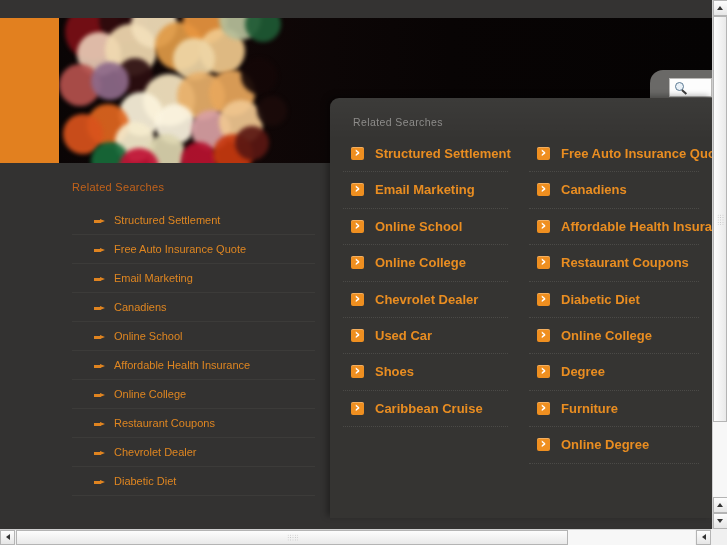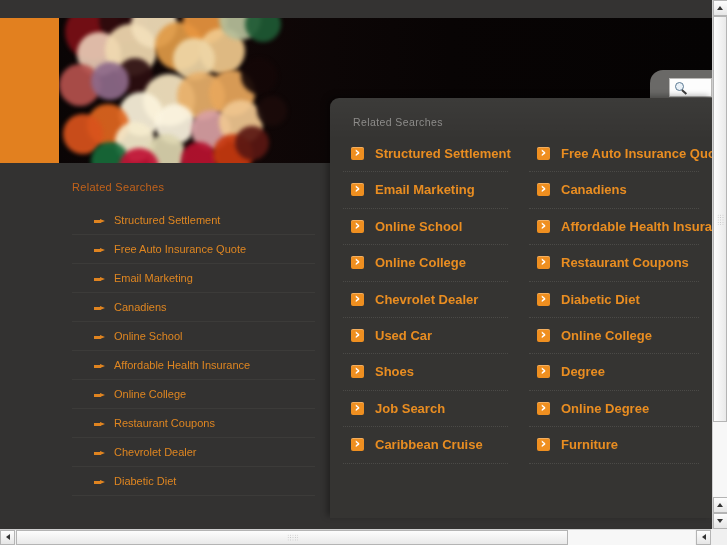--- a/index.html
+++ b/index.html
@@ -415,33 +415,32 @@
     <div class="overlay-title">Related Searches</div>
     <div class="ov-cols">
       <div class="ov-col left" id="ov-left">
           <div class="ov-item"><span class="ov-icon"></span><span>Structured Settlement</span></div>
           <div class="ov-item"><span class="ov-icon"></span><span>Email Marketing</span></div>
           <div class="ov-item"><span class="ov-icon"></span><span>Online School</span></div>
           <div class="ov-item"><span class="ov-icon"></span><span>Online College</span></div>
           <div class="ov-item"><span class="ov-icon"></span><span>Chevrolet Dealer</span></div>
           <div class="ov-item"><span class="ov-icon"></span><span>Used Car</span></div>
           <div class="ov-item"><span class="ov-icon"></span><span>Shoes</span></div>
-          <div class="ov-item"><span class="ov-icon"></span><span>Job Search</span></div>
           <div class="ov-item"><span class="ov-icon"></span><span>Caribbean Cruise</span></div>
         </div>
       <div class="ov-col right" id="ov-right">
           <div class="ov-item"><span class="ov-icon"></span><span>Free Auto Insurance Quote</span></div>
           <div class="ov-item"><span class="ov-icon"></span><span>Canadiens</span></div>
           <div class="ov-item"><span class="ov-icon"></span><span>Affordable Health Insurance</span></div>
           <div class="ov-item"><span class="ov-icon"></span><span>Restaurant Coupons</span></div>
           <div class="ov-item"><span class="ov-icon"></span><span>Diabetic Diet</span></div>
           <div class="ov-item"><span class="ov-icon"></span><span>Online College</span></div>
           <div class="ov-item"><span class="ov-icon"></span><span>Degree</span></div>
+          <div class="ov-item"><span class="ov-icon"></span><span>Furniture</span></div>
           <div class="ov-item"><span class="ov-icon"></span><span>Online Degree</span></div>
-          <div class="ov-item"><span class="ov-icon"></span><span>Furniture</span></div>
         </div>
     </div>
   </div>
 
   <div class="vscroll">
     <div class="vtrack"></div>
     <div class="sb-btn up">
       <span class="sb-arrow a-up"></span>
     </div>
     <div class="vthumb">

